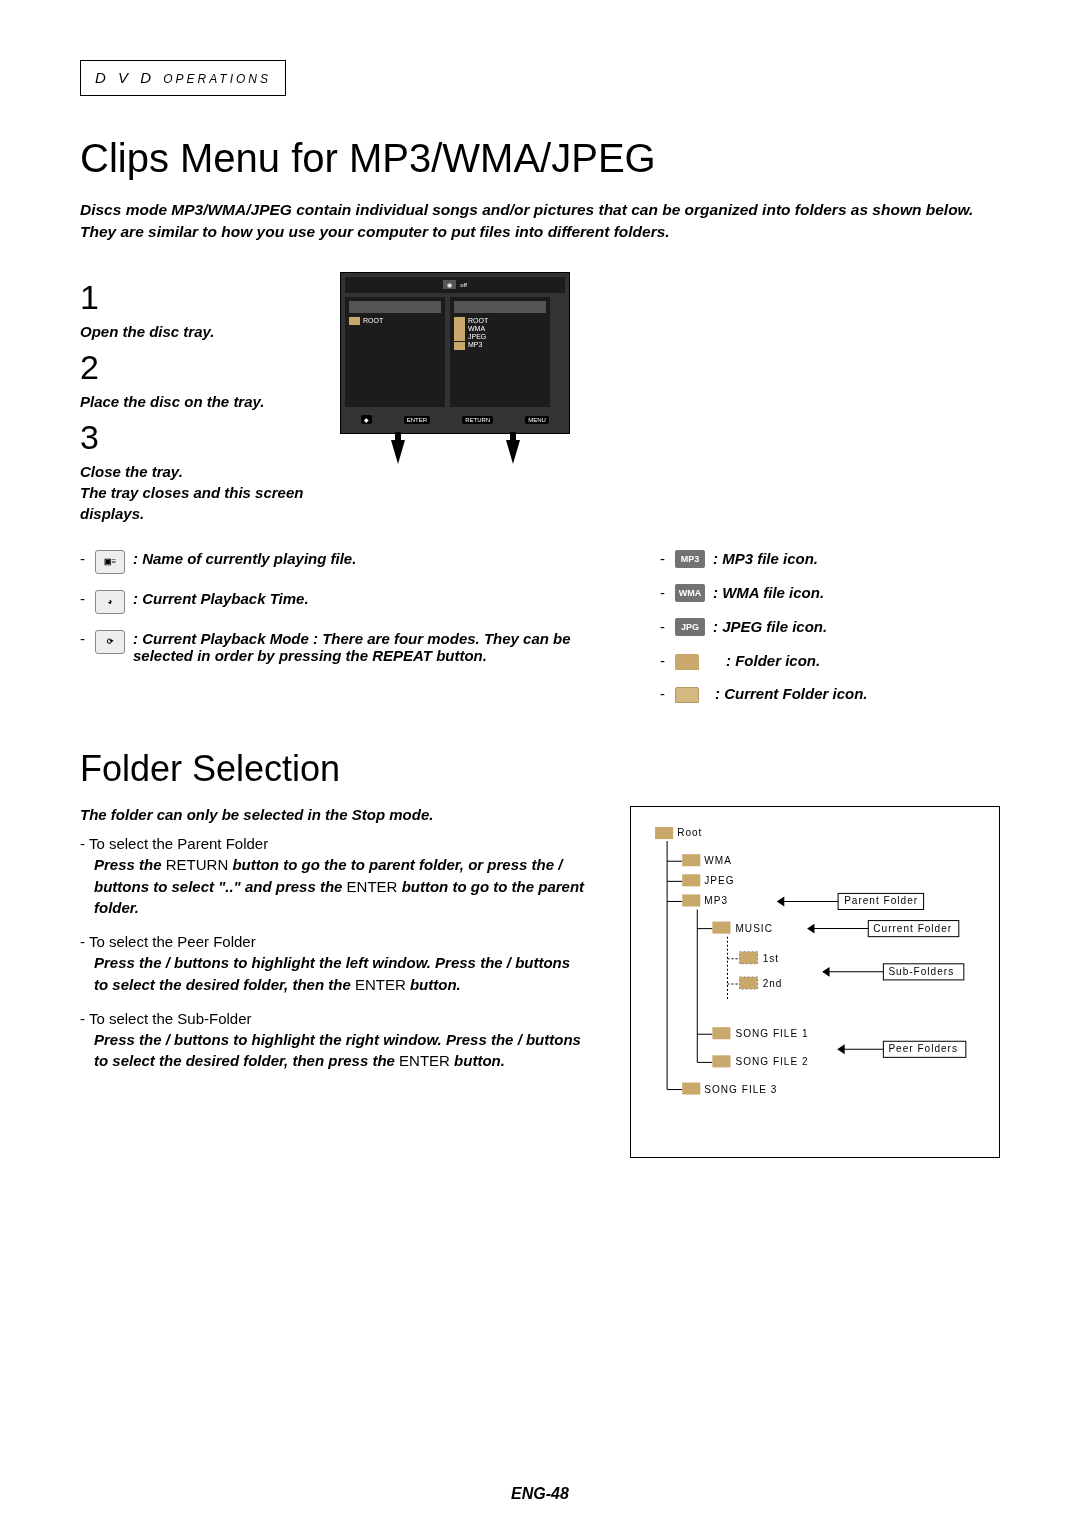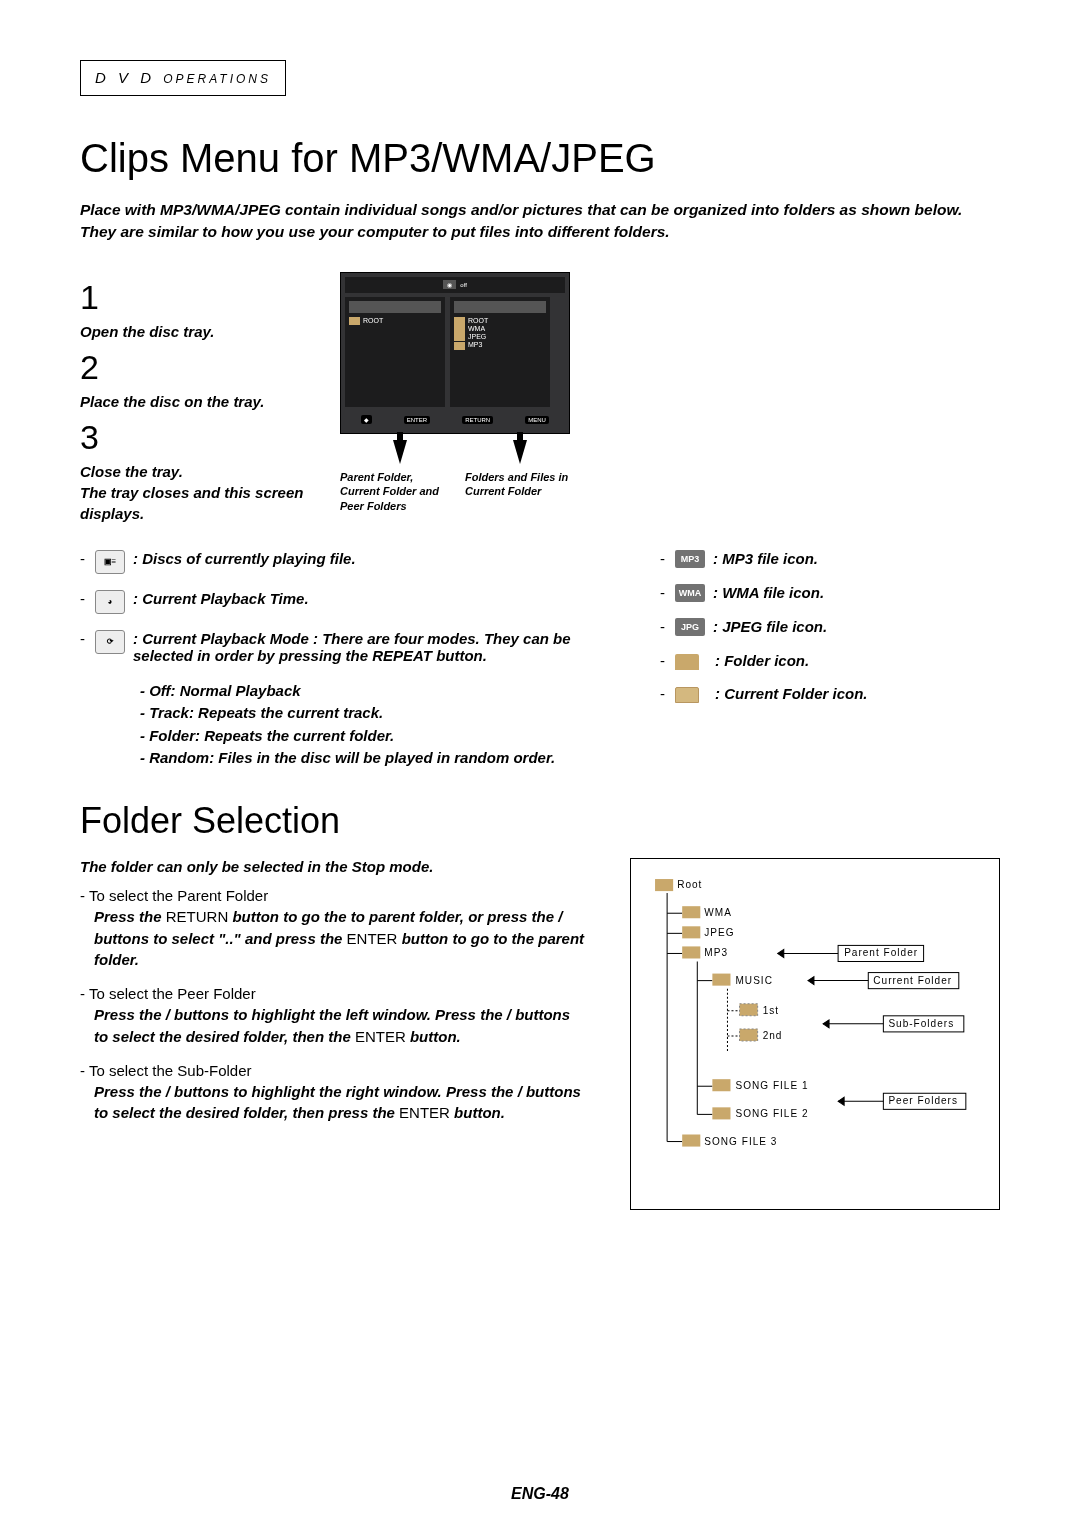--- a/index.html
+++ b/index.html
@@ -207,21 +207,21 @@
 
 
 <div class="header-box">
   <span class="header-text">
     <span>D V D</span> <span class="small">OPERATIONS</span>
   </span>
 </div>
 
 <h1 class="main-title">Clips Menu for MP3/WMA/JPEG</h1>
 
-<p class="intro">Place with MP3/WMA/JPEG contain individual songs and/or pictures that can be organized into folders as shown below.  They are similar to how you use your computer to put files into different folders.</p>
+<p class="intro">Discs mode MP3/WMA/JPEG contain individual songs and/or pictures that can be organized into folders as shown below.  They are similar to how you use your computer to put files into different folders.</p>
 
 <div class="upper-row">
   <div class="steps-col">
     <div class="step-num">1</div>
     <div class="step-desc">Open the disc tray.</div>
     <div class="step-num">2</div>
     <div class="step-desc">Place the disc on the tray.</div>
     <div class="step-num">3</div>
     <div class="step-desc" style="white-space:pre-line;">Close the tray.
 The tray closes and this screen displays.</div>
@@ -249,71 +249,61 @@
         <span>◆</span>
         <span>ENTER</span>
         <span>RETURN</span>
         <span>MENU</span>
       </div>
     </div>
     <div class="arrows-row">
       <div class="arrow-down"></div>
       <div class="arrow-down"></div>
     </div>
-    <div class="captions-row">
-      <div>Parent Folder, Current Folder and Peer Folders</div>
-      <div>Folders and Files in Current Folder</div>
-    </div>
   </div>
 </div>
 
 <div class="legend-area">
   <div class="legend-col">
     <div class="legend-item">
       <span class="legend-dash">-</span>
       <span class="legend-icon">▣≡</span>
-      <span>:  Discs of currently playing file.</span>
+      <span>:  Name of currently playing file.</span>
     </div>
     <div class="legend-item">
       <span class="legend-dash">-</span>
       <span class="legend-icon">◕</span>
       <span>:  Current Playback Time.</span>
     </div>
     <div class="legend-item" style="align-items:flex-start;">
       <span class="legend-dash">-</span>
       <span class="legend-icon">⟳</span>
       <span>: Current Playback Mode : There are four modes. They can be selected in order by pressing the REPEAT button.</span>
     </div>
-    <div class="sub-list">
-      <div>Off: Normal Playback</div>
-      <div>Track: Repeats the current track.</div>
-      <div>Folder: Repeats the current folder.</div>
-      <div>Random: Files in the disc will be played in random order.</div>
-    </div>
   </div>
   <div class="legend-col" style="flex:0 0 340px;">
     <div class="legend-item">
       <span class="legend-dash">-</span>
       <span class="icon-badge">MP3</span>
       <span>: MP3 file icon.</span>
     </div>
     <div class="legend-item">
       <span class="legend-dash">-</span>
       <span class="icon-badge">WMA</span>
       <span>: WMA file icon.</span>
     </div>
     <div class="legend-item">
       <span class="legend-dash">-</span>
       <span class="icon-badge">JPG</span>
       <span>: JPEG file icon.</span>
     </div>
     <div class="legend-item">
       <span class="legend-dash">-</span>
       <span class="icon-folder"></span>
-      <span style="margin-left:6px;">: Folder icon.</span>
+      <span style="margin-left:17px;">: Folder icon.</span>
     </div>
     <div class="legend-item">
       <span class="legend-dash">-</span>
       <span class="icon-folder open"></span>
       <span style="margin-left:6px;">: Current Folder icon.</span>
     </div>
   </div>
 </div>
 
 <h2 class="sec-title">Folder Selection</h2>

